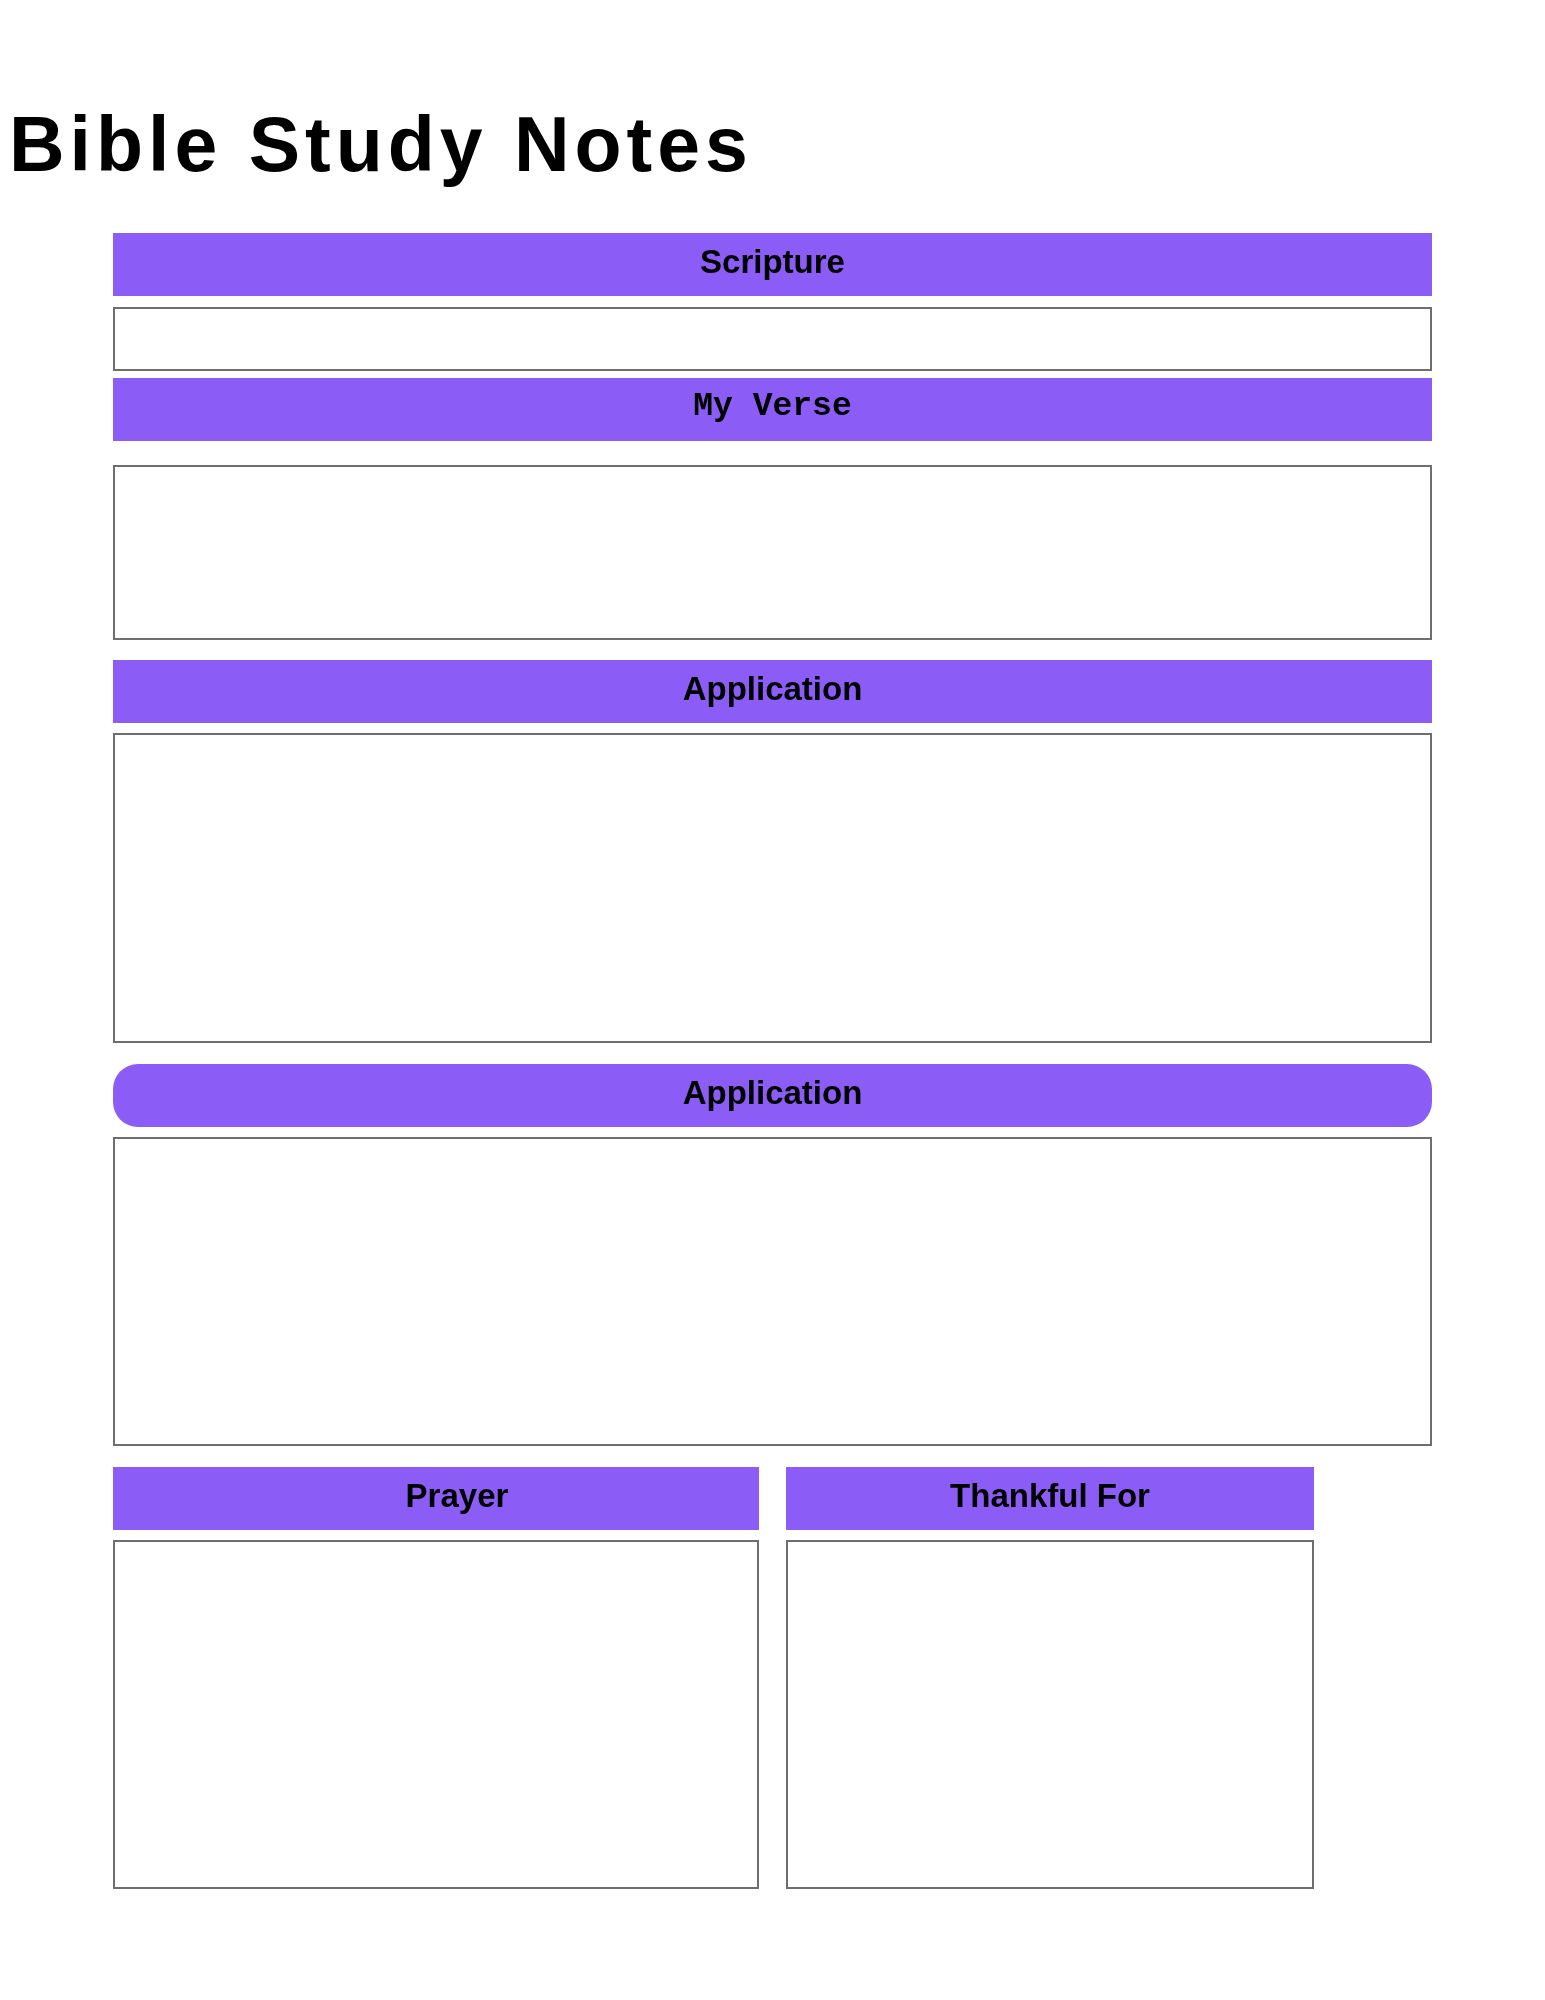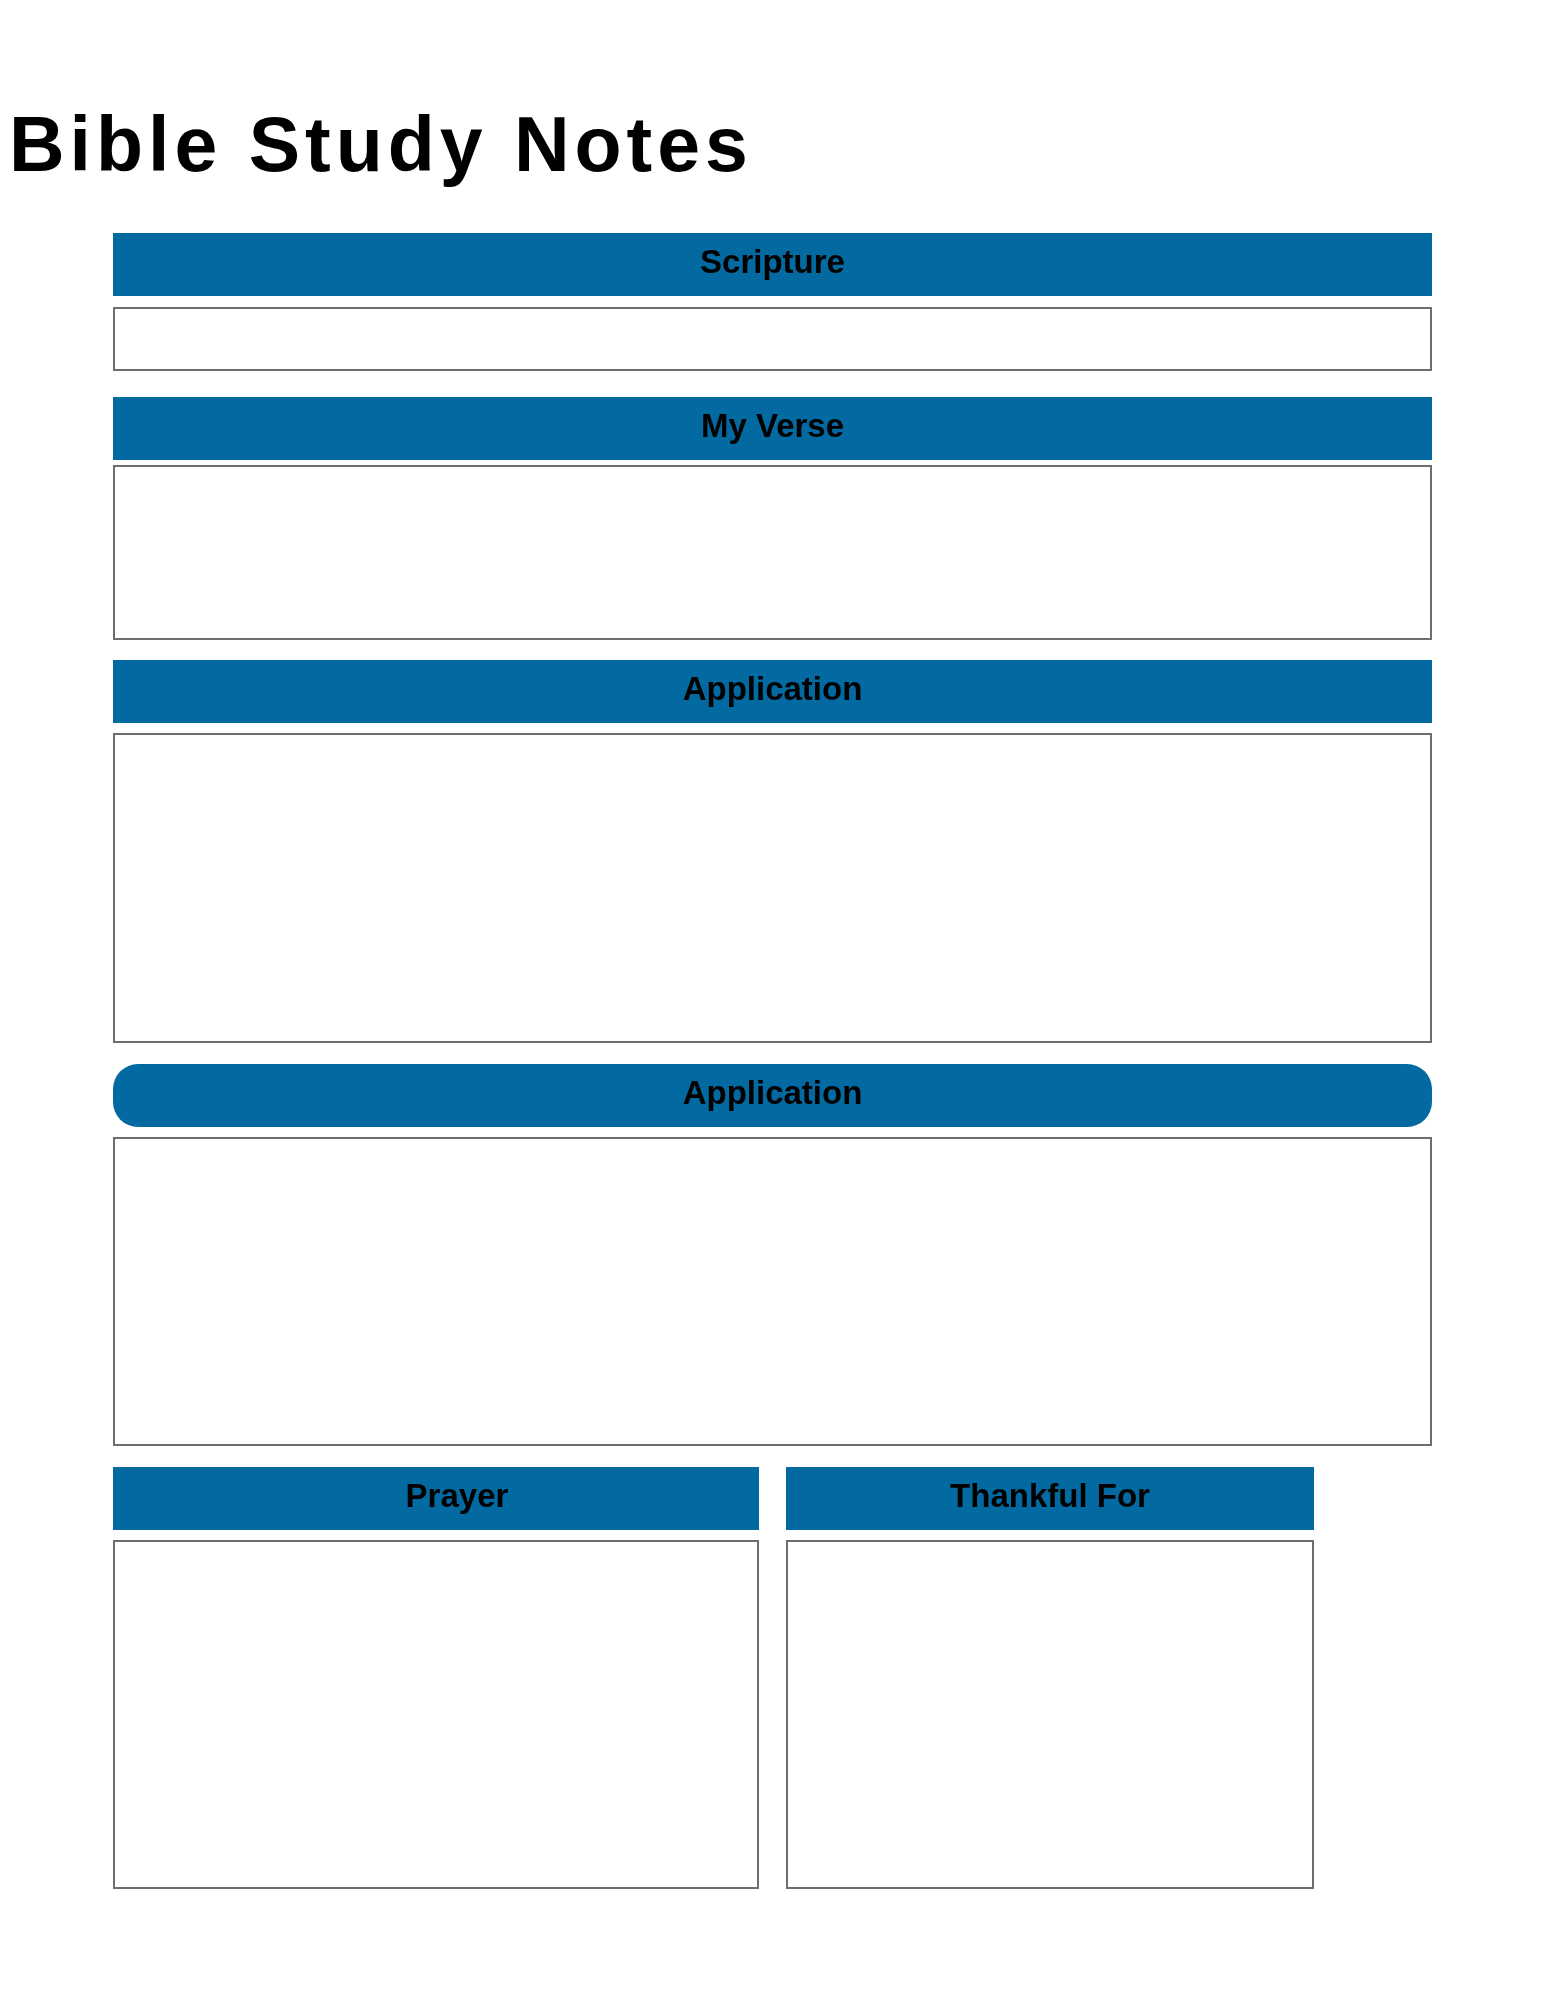--- a/index.html
+++ b/index.html
@@ -3,21 +3,21 @@
   <meta charset="utf-8">
   <style>
     html, body { margin: 0; padding: 0; background: #ffffff; }
     body { width: 1545px; height: 2000px; position: relative; font-family: "Liberation Sans", sans-serif; color: #000; overflow: hidden; }
     .title {
       position: absolute; left: 0; width: 1545px; top: 96px; height: 96px;
       font-weight: bold; font-size: 77px; letter-spacing: 5px;
       line-height: 96px; white-space: nowrap; margin-left: 9px;
     }
     .header {
-      position: absolute; background: #0369a1; height: 63px;
+      position: absolute; background: #8b5cf6; height: 63px;
       display: flex; justify-content: center; align-items: flex-start;
       font-weight: bold; font-size: 33px; box-sizing: border-box; padding-top: 9px;
       line-height: 40px; white-space: nowrap;
     }
     .box {
       position: absolute; border: 2px solid #6e6e6e; background: #ffffff; box-sizing: border-box;
     }
     .full { left: 113px; width: 1319px; }
     .col-left { left: 113px; width: 646px; }
     .col-right { left: 786px; width: 528px; }
@@ -25,21 +25,21 @@
 </head>
 <body>
 
 <div class="title">Bible Study Notes</div>
 
 <div class="header full" style="top:233px;">
   <span>Scripture</span>
 </div>
 <div class="box full" style="top:307px; height:64px;"></div>
 
-<div class="header full" style="top:397px;">
+<div class="header full" style="top:378px;font-family:Liberation Mono, monospace;">
   <span>My Verse</span>
 </div>
 <div class="box full" style="top:465px; height:175px;"></div>
 
 <div class="header full" style="top:660px;">
   <span>Application</span>
 </div>
 <div class="box full" style="top:733px; height:310px;"></div>
 
 <div class="header full" style="top:1064px;border-radius:25px;">

